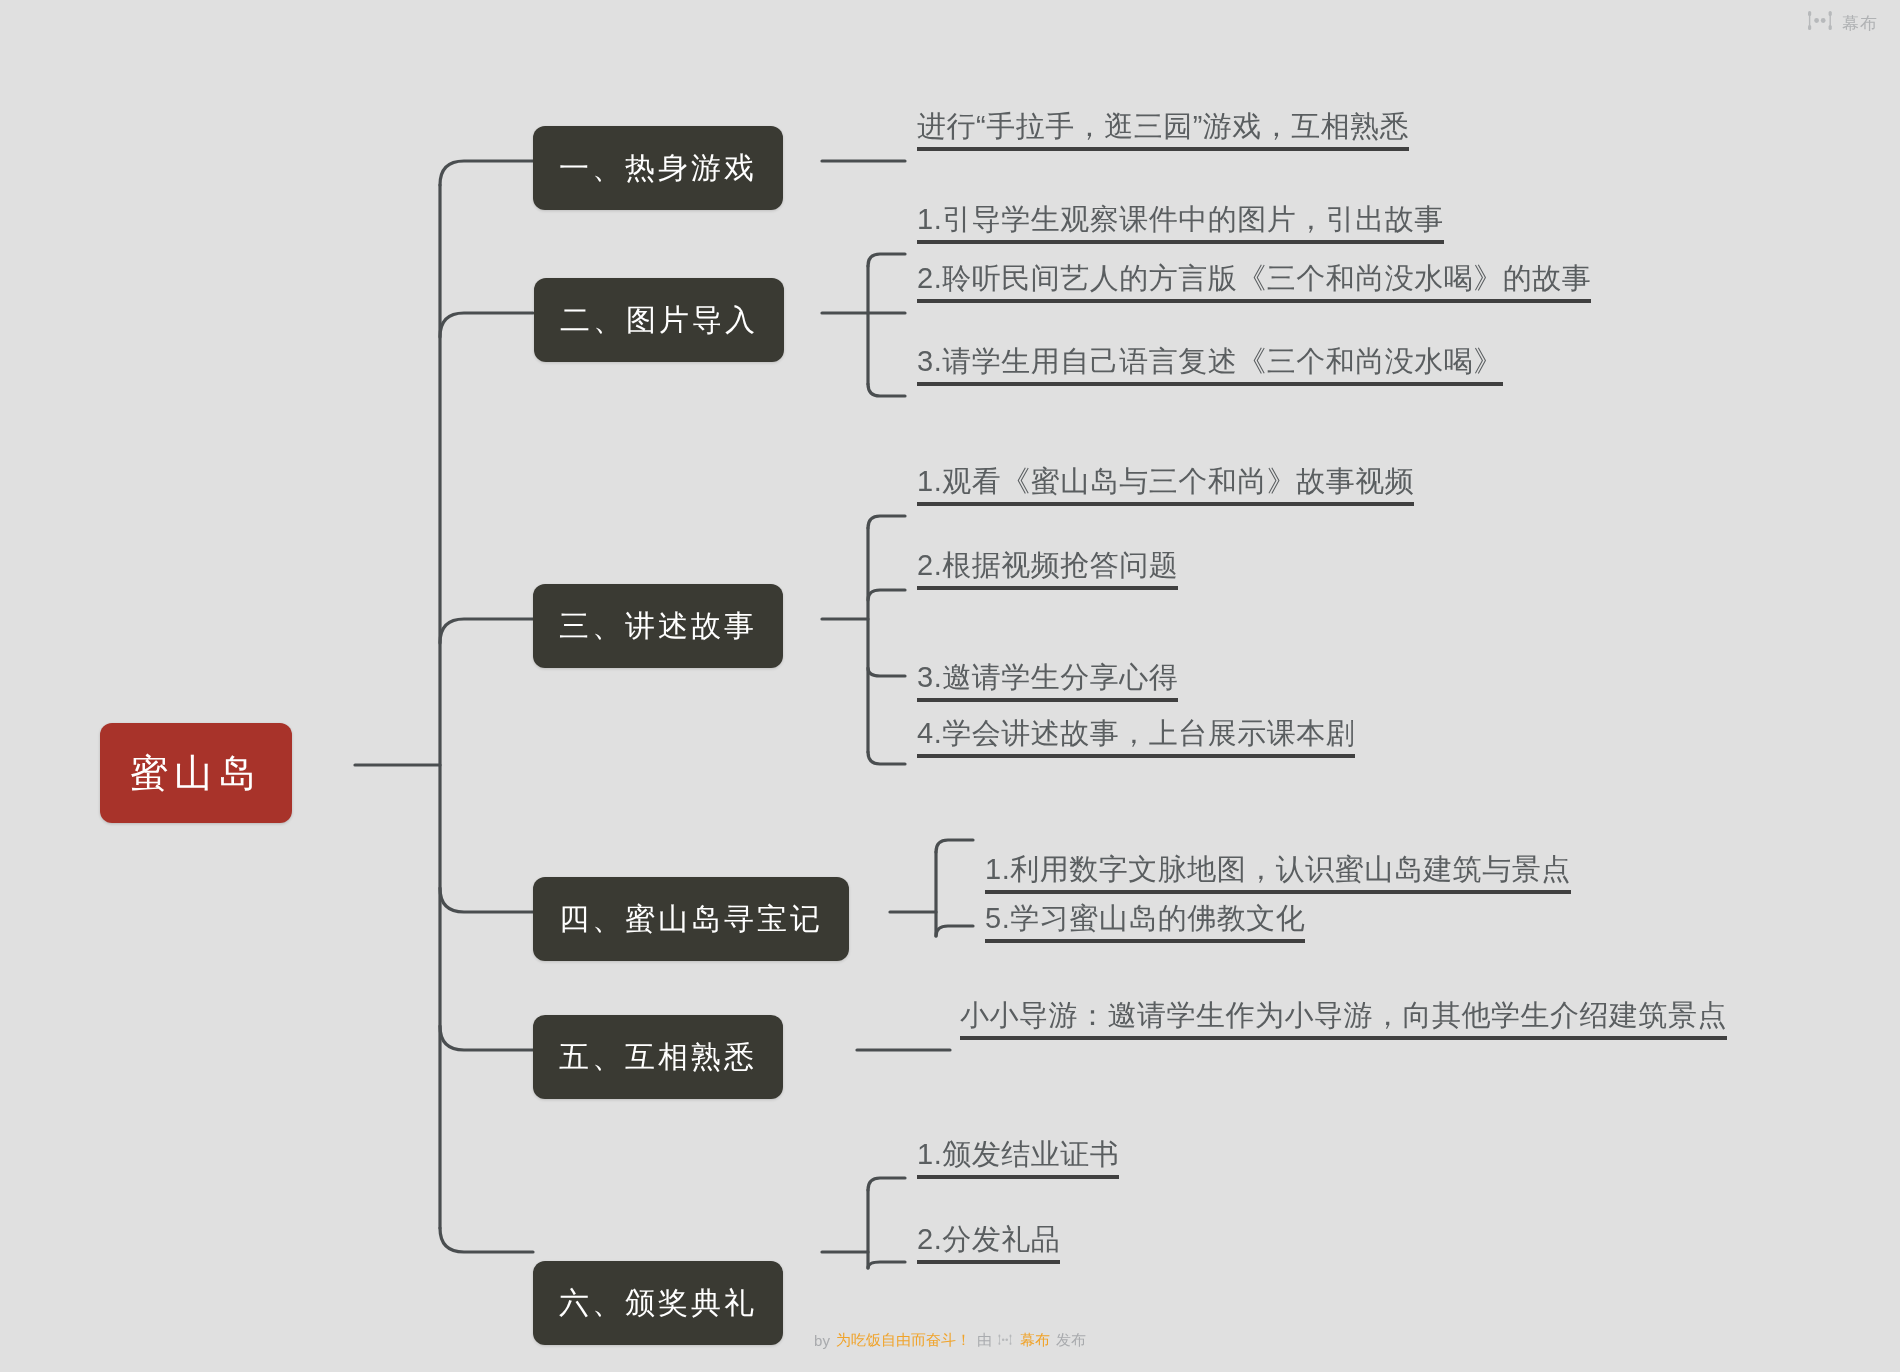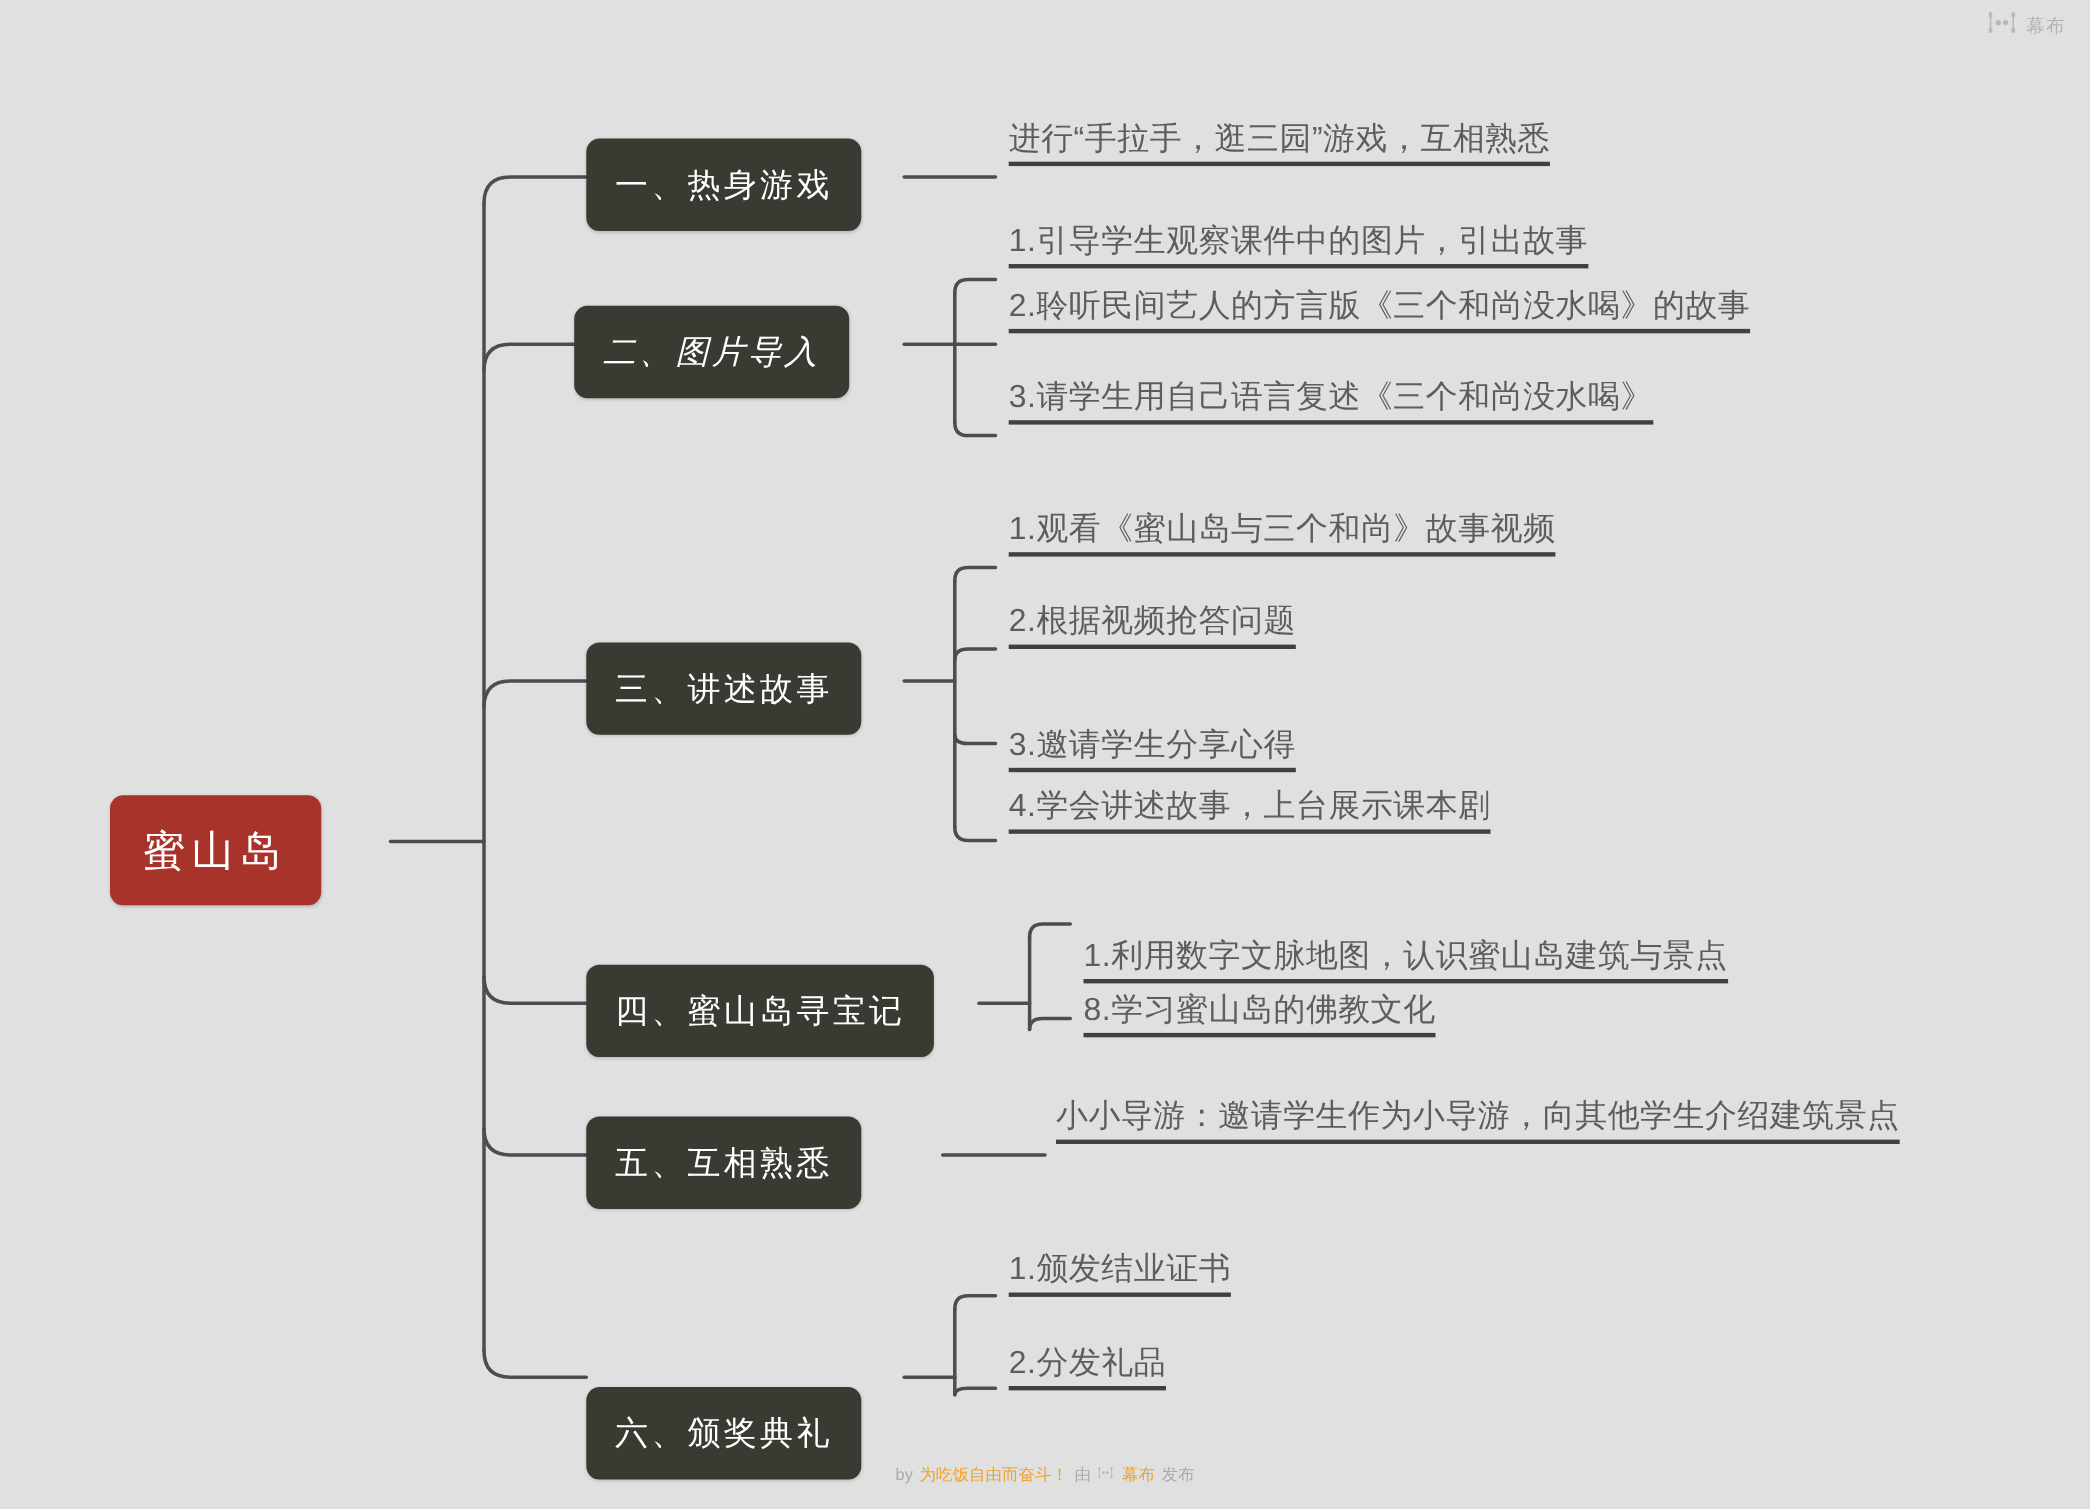--- a/index.html
+++ b/index.html
@@ -162,21 +162,21 @@
 </svg>
 
 <div class="node root-node" style="left:100px; top:723px;">
   <span>蜜山岛</span>
 </div>
 
 <div class="node branch-node" style="left:533px; top:126px;">
   <span>一、热身游戏</span>
 </div>
 
-<div class="node branch-node" style="left:522px; top:278px;font-style:italic;">
+<div class="node branch-node" style="left:534px; top:278px;">
   <span>二、图片导入</span>
 </div>
 
 <div class="node branch-node" style="left:533px; top:584px;">
   <span>三、讲述故事</span>
 </div>
 
 <div class="node branch-node" style="left:533px; top:877px;">
   <span>四、蜜山岛寻宝记</span>
 </div>
@@ -194,21 +194,21 @@
 <div class="leaf-node" style="left:917px; top:204px;">1.引导学生观察课件中的图片，引出故事</div>
 <div class="leaf-node" style="left:917px; top:263px;">2.聆听民间艺人的方言版《三个和尚没水喝》的故事</div>
 <div class="leaf-node" style="left:917px; top:346px;">3.请学生用自己语言复述《三个和尚没水喝》</div>
 
 <div class="leaf-node" style="left:917px; top:466px;">1.观看《蜜山岛与三个和尚》故事视频</div>
 <div class="leaf-node" style="left:917px; top:550px;">2.根据视频抢答问题</div>
 <div class="leaf-node" style="left:917px; top:634px;margin-top:28px;">3.邀请学生分享心得</div>
 <div class="leaf-node" style="left:917px; top:718px;">4.学会讲述故事，上台展示课本剧</div>
 
 <div class="leaf-node" style="left:985px; top:818px;margin-top:36px;">1.利用数字文脉地图，认识蜜山岛建筑与景点</div>
-<div class="leaf-node" style="left:985px; top:903px;">8.学习蜜山岛的佛教文化</div>
+<div class="leaf-node" style="left:985px; top:903px;">5.学习蜜山岛的佛教文化</div>
 
 <div class="leaf-node" style="left:960px; top:1000px;">小小导游：邀请学生作为小导游，向其他学生介绍建筑景点</div>
 
 <div class="leaf-node" style="left:917px; top:1139px;">1.颁发结业证书</div>
 <div class="leaf-node" style="left:917px; top:1224px;">2.分发礼品</div>
 
 <div class="footer">
   <span>by</span>
   <span class="accent">为吃饭自由而奋斗！</span>
   <span>由</span>

